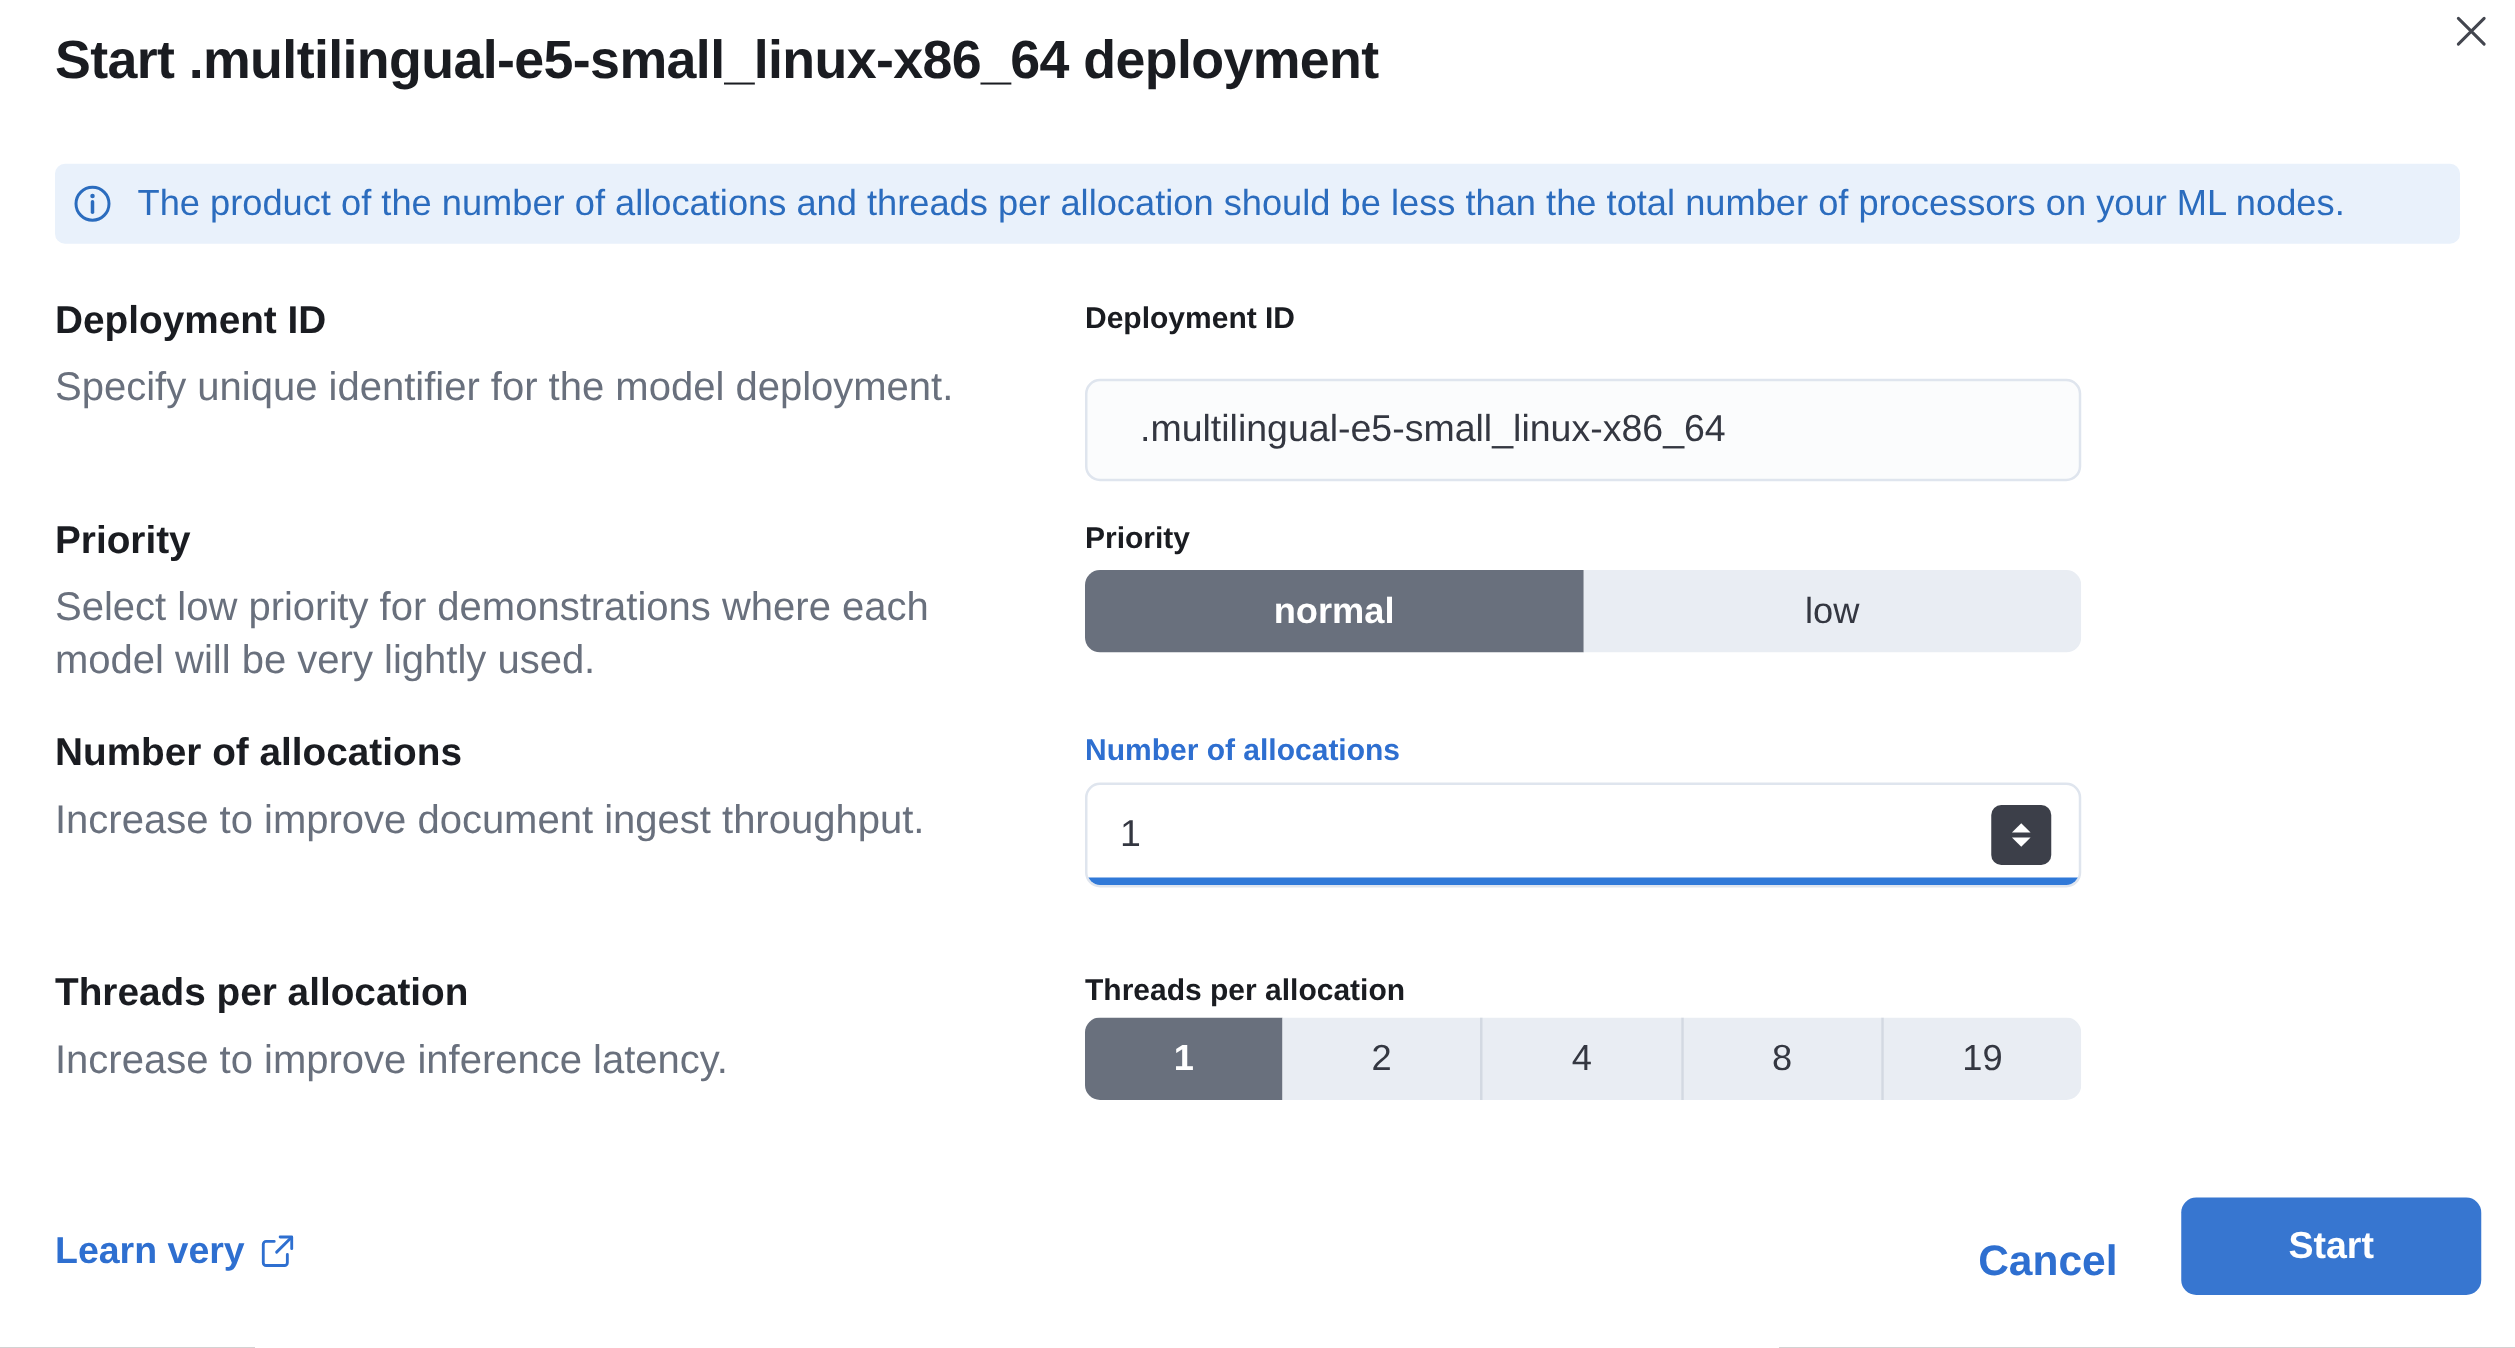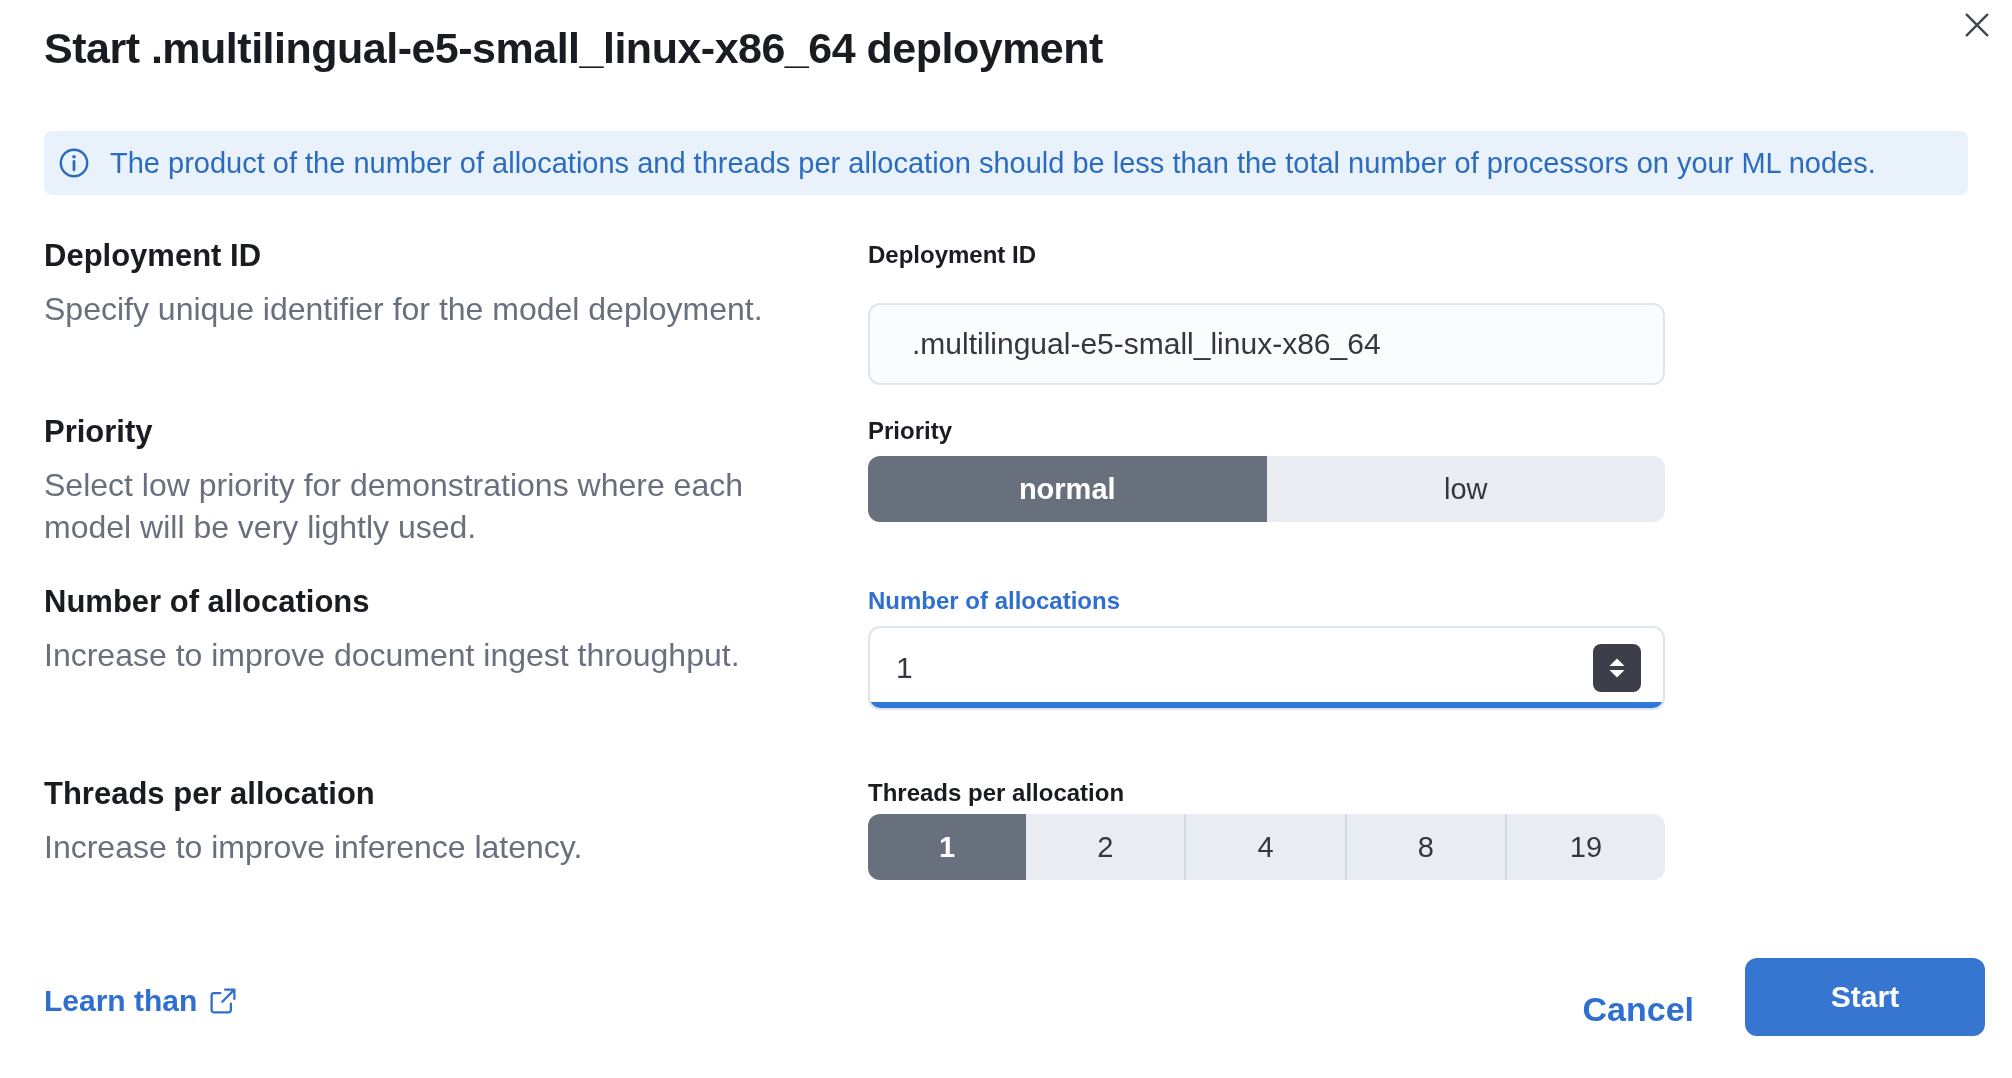--- a/index.html
+++ b/index.html
@@ -126,21 +126,21 @@
         <button class="segment selected">1</button>
         <button class="segment">2</button>
         <button class="segment sep">4</button>
         <button class="segment sep">8</button>
         <button class="segment sep">19</button>
       </div>
     </div>
   </div>
 
   <a class="learn-more">
-    <span>Learn than</span>
+    <span>Learn very</span>
     <svg width="28" height="28" viewBox="0 0 16 16" fill="none" stroke="#2e6fd0" stroke-width="1.3" stroke-linecap="round" stroke-linejoin="round">
       <path d="M9.2 1.5 H14.5 V6.8"></path>
       <path d="M14.2 1.8 L7.6 8.4"></path>
       <path d="M12.5 9.5 V13.2 A1.3 1.3 0 0 1 11.2 14.5 H2.8 A1.3 1.3 0 0 1 1.5 13.2 V4.8 A1.3 1.3 0 0 1 2.8 3.5 H6.5"></path>
     </svg>
   </a>
   <button class="cancel-btn">Cancel</button>
   <button class="start-btn">Start</button>
 
 </div>

